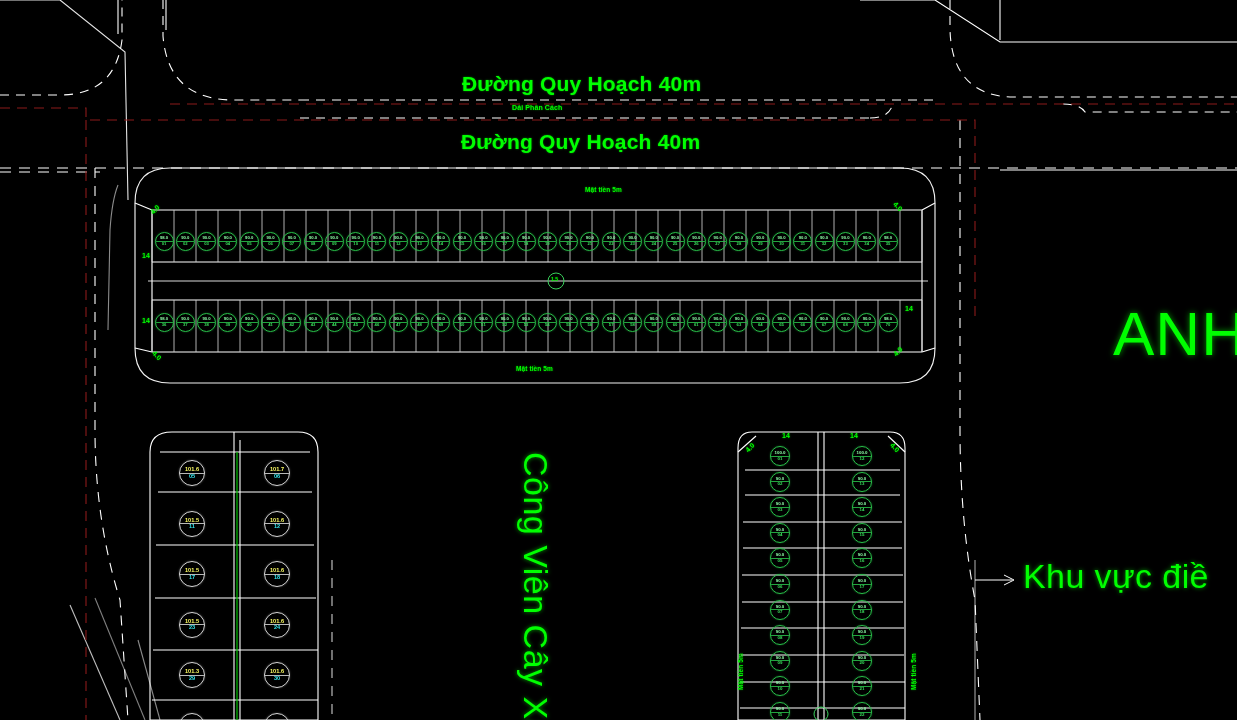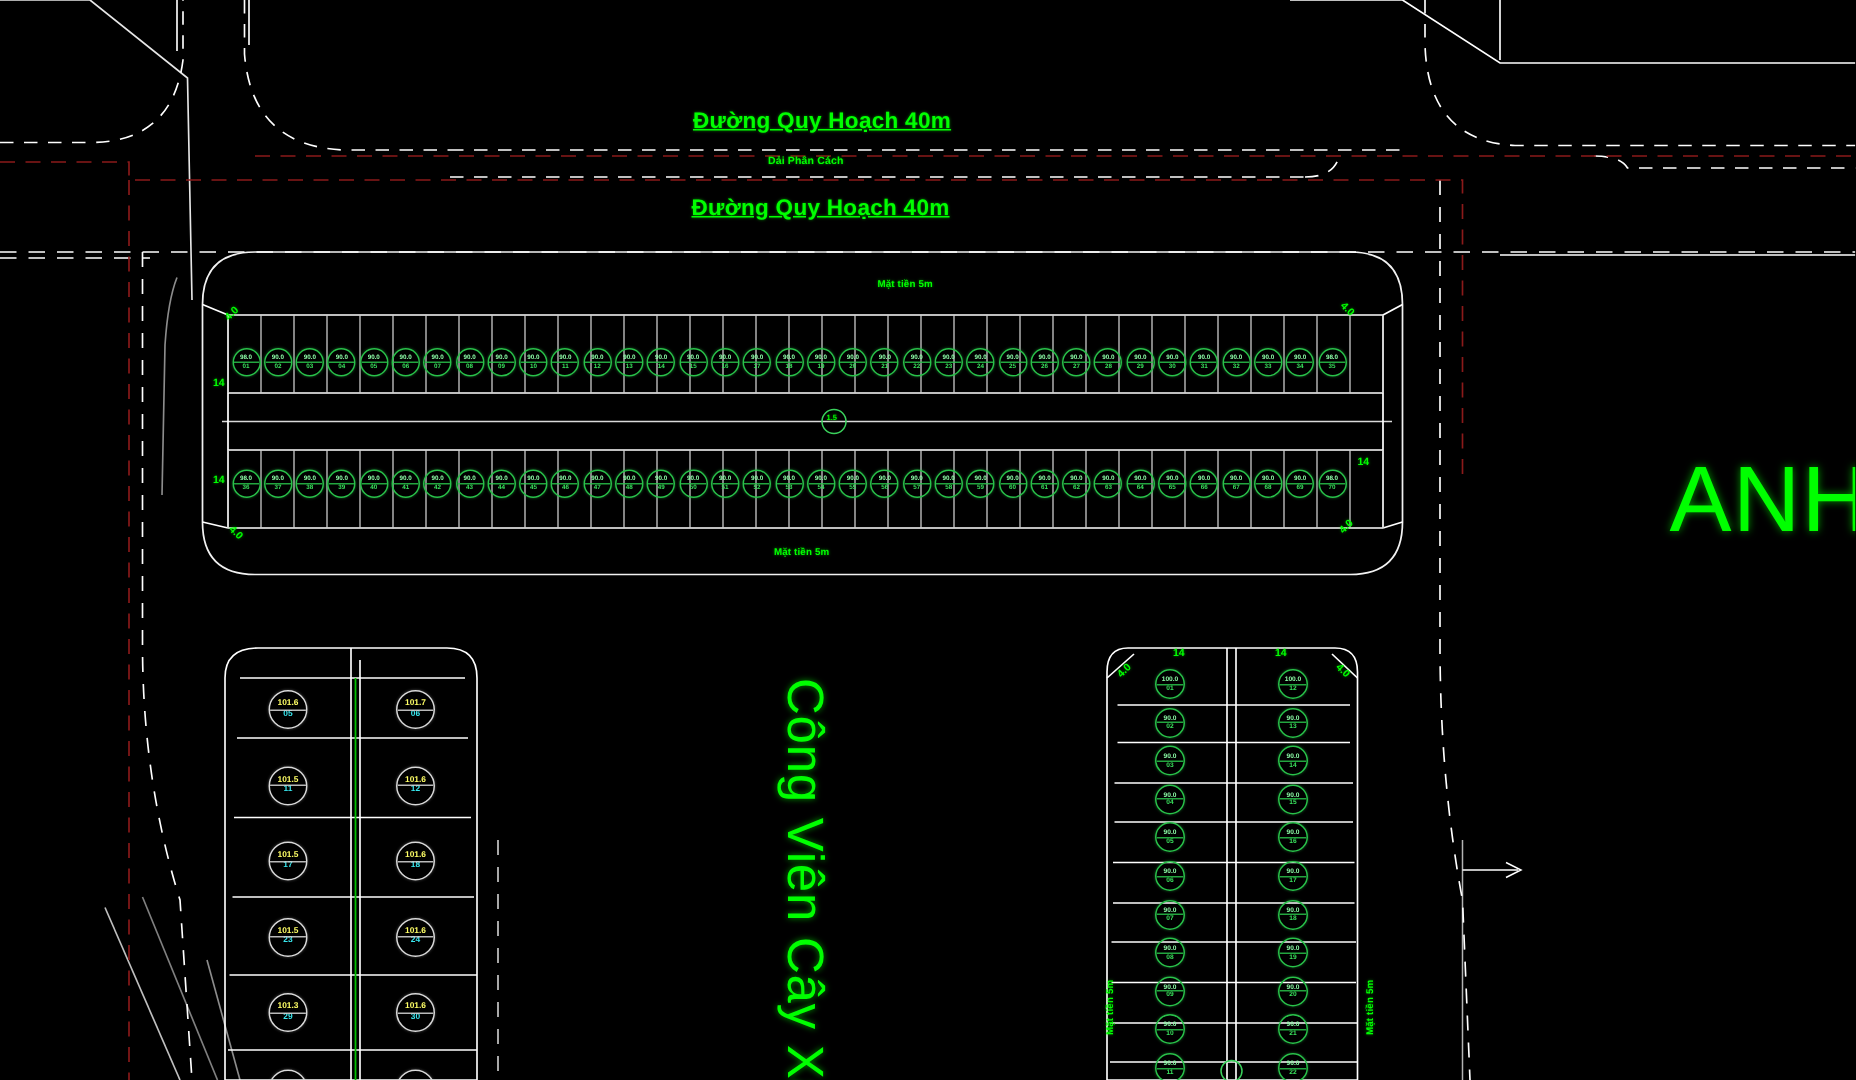--- a/index.html
+++ b/index.html
@@ -20,21 +20,21 @@
   
   .lbl{
     position:absolute;
     color:#00ff00;
     white-space:nowrap;
     font-family:"Liberation Sans", sans-serif;
     line-height:1;
     text-shadow:0 0 2px rgba(0,255,0,.55);
     user-select:none;
   }
-  .lbl-road{ font-size:15px; font-weight:700; letter-spacing:.2px;text-decoration:underline; }
+  .lbl-road{ font-size:21px; font-weight:700; letter-spacing:.2px; }
   .lbl-divider{ font-size:7px; font-weight:700; letter-spacing:.1px; }
   .lbl-frontage{ font-size:6.5px; font-weight:700; letter-spacing:.1px; }
   .lbl-dim{ font-size:7px; font-weight:700; }
   .lbl-huge{ font-size:62px; font-weight:400; letter-spacing:1px;
              text-shadow:0 0 6px rgba(0,255,0,.6); }
   .lbl-callout{ font-size:34px; font-weight:400; letter-spacing:.4px;
                 text-shadow:0 0 4px rgba(0,255,0,.6); }
   .lbl-park{
     font-size:34px; font-weight:400; letter-spacing:.5px;
     transform-origin:0 0;
@@ -277,20 +277,21 @@
   <div class="lbl lbl-frontage" style="left:585px; top:187px;">Mặt tiền 5m</div>
 
   <div class="lbl lbl-frontage" style="left:516px; top:366px;">Mặt tiền 5m</div>
 
   <div class="lbl lbl-frontage lbl-vert" style="left:738px; top:690px;">Mặt tiền 5m</div>
 
   <div class="lbl lbl-frontage lbl-vert" style="left:911px; top:690px;">Mặt tiền 5m</div>
 
   <div class="lbl lbl-huge" style="left:1113px; top:303px;">ANH</div>
 
+  <div class="lbl lbl-callout" style="left:1023px; top:559px;">Khu vực điề</div>
 
   <div class="lbl lbl-park" style="left:553px; top:452px;">Công Viên Cây Xa</div>
 
   <div class="lbl lbl-dim" style="left:142px; top:252px;">14</div>
   <div class="lbl lbl-dim" style="left:142px; top:317px;">14</div>
   <div class="lbl lbl-dim" style="left:905px; top:305px;">14</div>
 
   <div class="lbl lbl-dim" style="left:150px; top:206px; transform:rotate(-45deg);">4.0</div>
   <div class="lbl lbl-dim" style="left:152px; top:352px; transform:rotate(45deg);">4.0</div>
   <div class="lbl lbl-dim" style="left:893px; top:203px; transform:rotate(45deg);">4.0</div>

